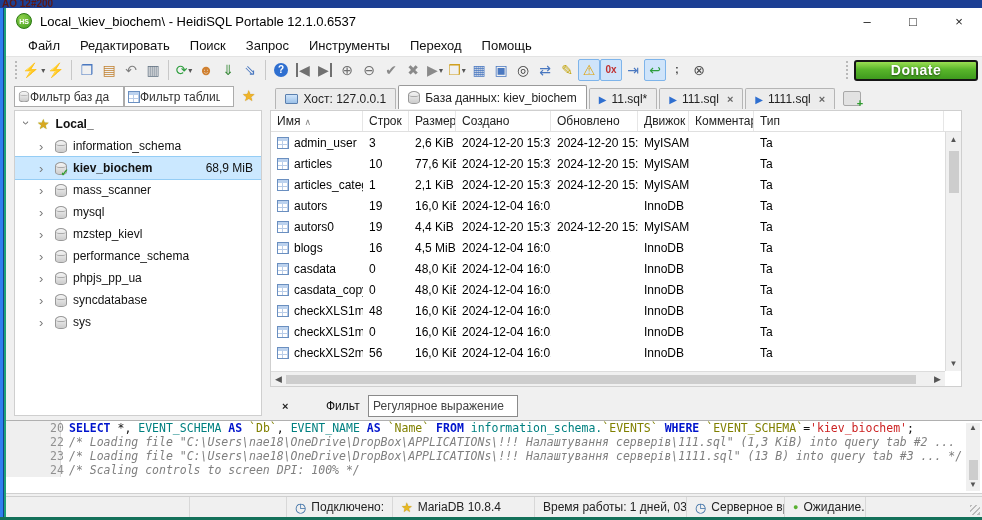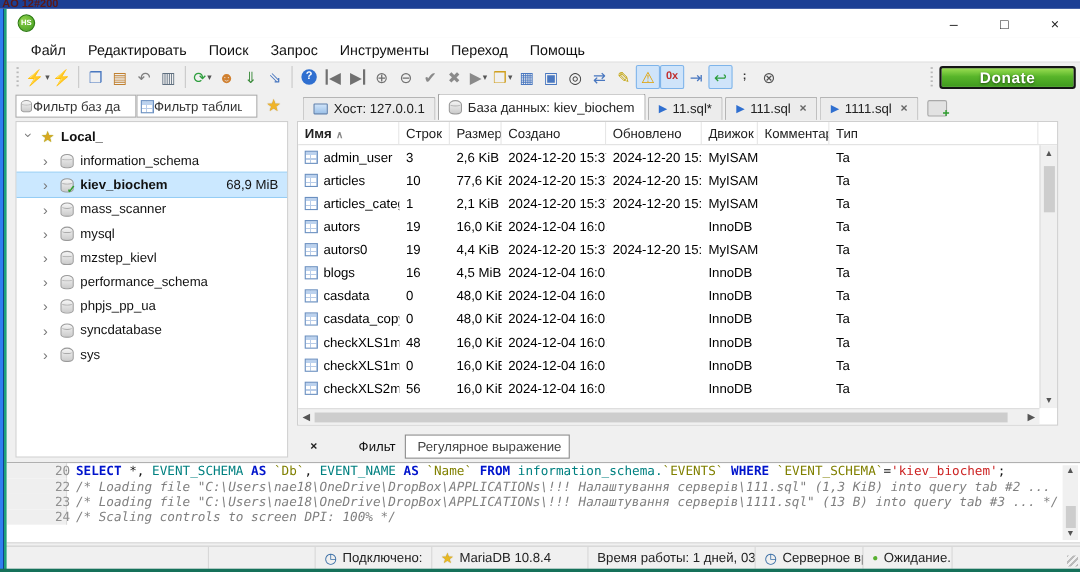--- a/index.html
+++ b/index.html
@@ -85,21 +85,21 @@
   .vscroll .thumb { width:10px; height:42px; background:#cdcdcd; margin-top:4px; }
   .vscroll .spacer { flex:1; }
   .hscroll { position:absolute; left:0; right:16px; bottom:0; height:15px; background:#f0f0f0; border-top:1px solid #dcdcdc; display:flex; align-items:center;}
   .hscroll .arr { width:15px; font-size:9px; color:#555; text-align:center; }
   .hscroll .thumb { height:9px; background:#cdcdcd; flex:1; margin-right:14px; }
 
   
   .filterbar { position:absolute; left:270px; top:393px; width:692px; height:26px; display:flex; align-items:center; }
   .fb-close { font-size:11px; font-weight:bold; color:#222; margin-left:12px; width:16px; }
   .fb-label { margin-left:28px; color:#111; white-space:nowrap; overflow:hidden; width:42px; }
-  .fb-input { width:150px; height:22px; border:1px solid #8a8a8a; background:#fff; font-size:12px; color:#444; padding-left:4px; font-family:"Liberation Sans",sans-serif; outline:none;text-align:center;}
+  .fb-input { width:150px; height:22px; border:1px solid #8a8a8a; background:#fff; font-size:12px; color:#444; padding-left:4px; font-family:"Liberation Sans",sans-serif; outline:none;}
 
   
   .sql-log { position:absolute; left:6px; top:420px; width:976px; height:74px; background:#fff; border-top:1px solid #b0b0b0; border-bottom:1px solid #d0d0d0; font-family:"DejaVu Sans Mono", monospace; font-size:11.5px; overflow:hidden;}
   .log-line { display:flex; height:14px; line-height:14px; white-space:pre; }
   .log-line .ln { width:38px; background:#efefef; color:#909090; text-align:right; padding-right:10px; border-right:1px solid #dcdcdc; flex:none;padding-left:44px;}
   .log-line .code { padding-left:8px; overflow:hidden; }
   .t-kw { color:#0014cc; font-weight:bold; }
   .t-id { color:#008080; }
   .t-q  { color:#808000; }
   .t-str{ color:#cc2222; }
@@ -122,20 +122,21 @@
 <body>
 
 <div class="top-strip">
     <span>AO 12#200</span>
   </div>
 <div class="left-strip"></div>
 <div class="bottom-strip"></div>
 
 <div class="titlebar">
   <div class="app-badge">HS</div>
+  <div class="title-text">Local_\kiev_biochem\ - HeidiSQL Portable 12.1.0.6537</div>
   <div class="win-controls">
     <div class="win-btn">–</div>
     <div class="win-btn">□</div>
     <div class="win-btn">×</div>
   </div>
 </div>
 
 <div class="menubar" id="menu">
     <div class="menu-item">Файл</div>
     <div class="menu-item">Редактировать</div>
@@ -340,21 +341,21 @@
     </div>
     <div class="tree-row child">
       <span class="exp">›</span>
       <span class="db-ico"></span>
       <span class="lbl">sys</span>
     </div>
   </div>
 
 <div class="grid-panel">
   <div class="grid-header" id="grid-header">
-      <div class="gh-cell" style="width: 92px; font-weight: bold;">Имя<span class="sort">∧</span></div>
+      <div class="gh-cell" style="width: 92px;">Имя<span class="sort">∧</span></div>
       <div class="gh-cell" style="width: 46px;">Строк</div>
       <div class="gh-cell" style="width: 47px;">Размер</div>
       <div class="gh-cell" style="width: 95px;">Создано</div>
       <div class="gh-cell" style="width: 87px;">Обновлено</div>
       <div class="gh-cell" style="width: 51px;">Движок</div>
       <div class="gh-cell" style="width: 65px;">Комментарий</div>
       <div class="gh-cell" style="width: 190px;">Тип</div>
     </div>
   <div class="grid-body" id="grid-body">
       <div class="grid-row">

